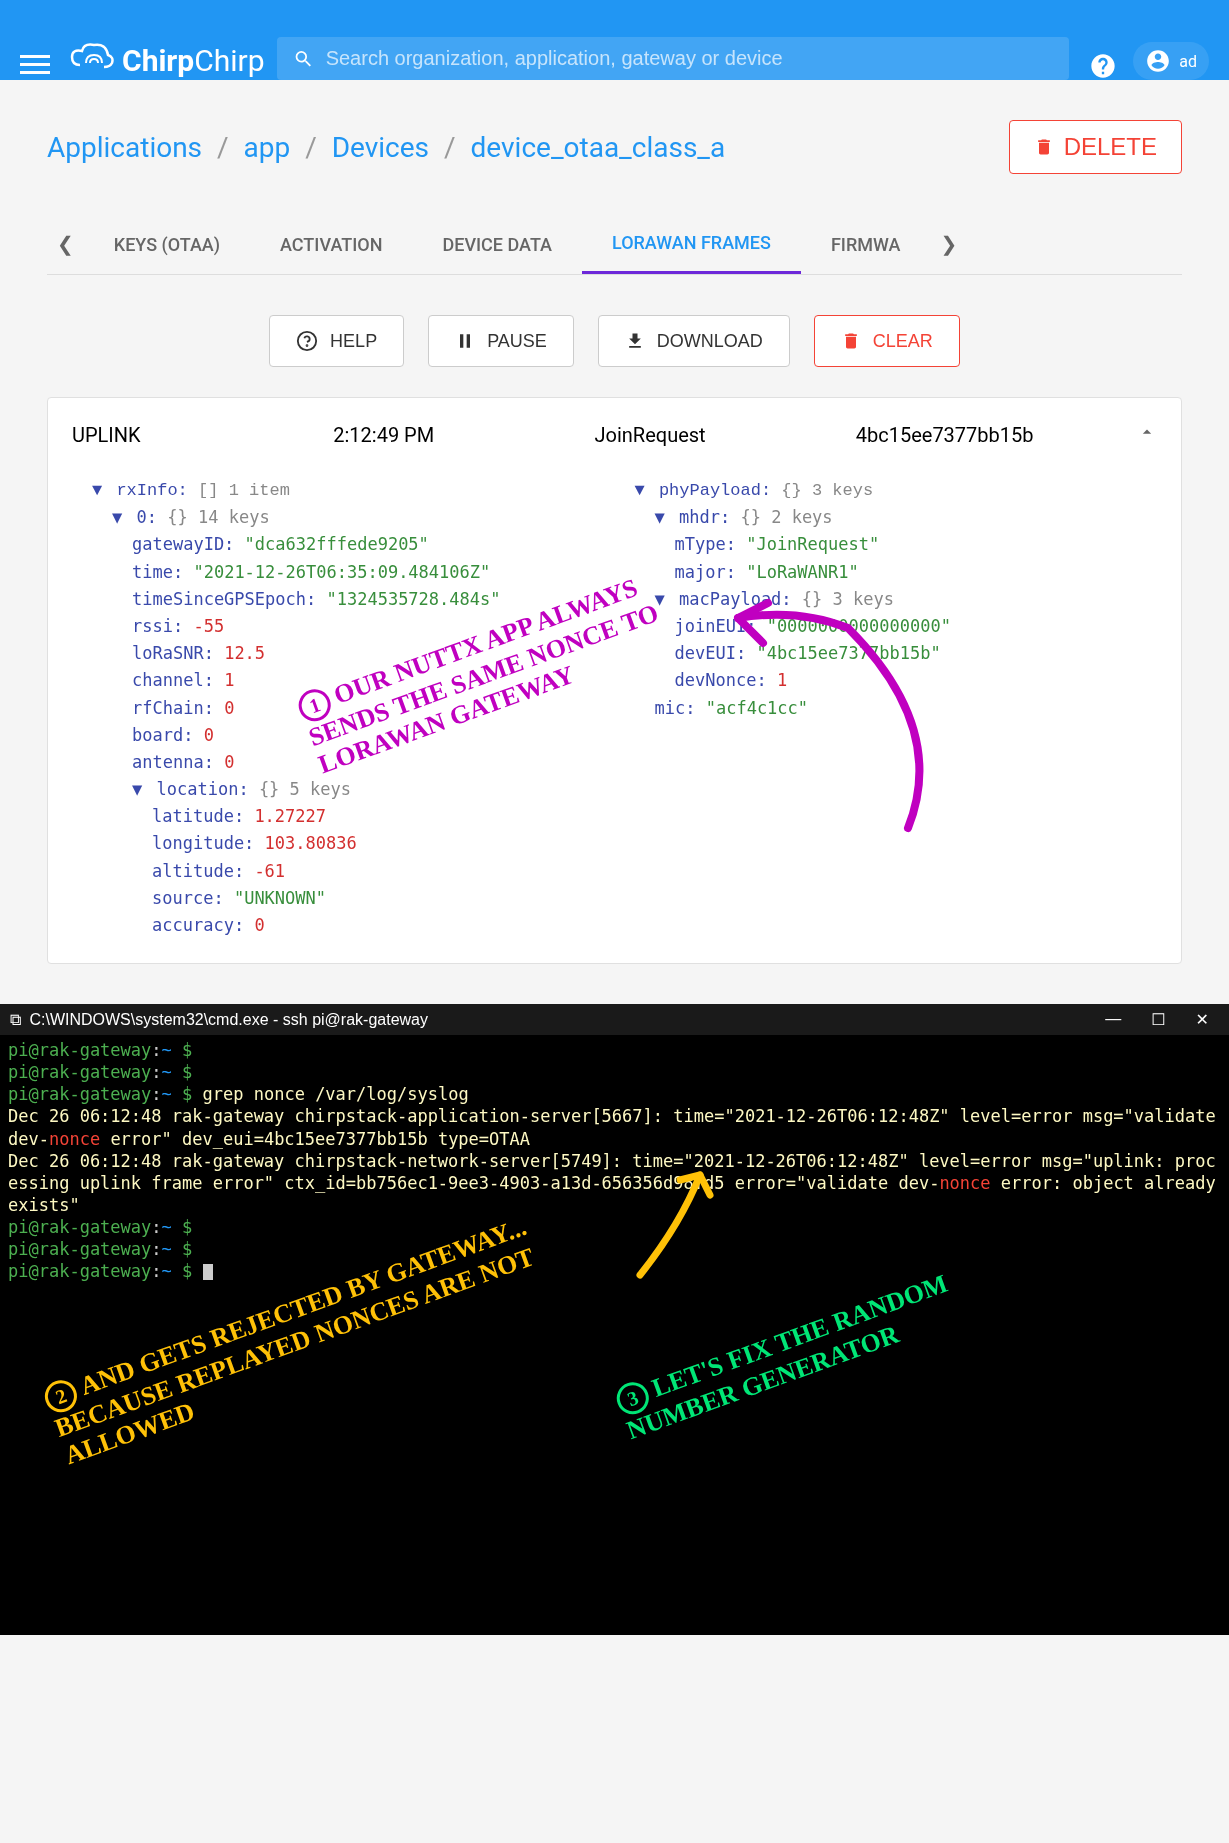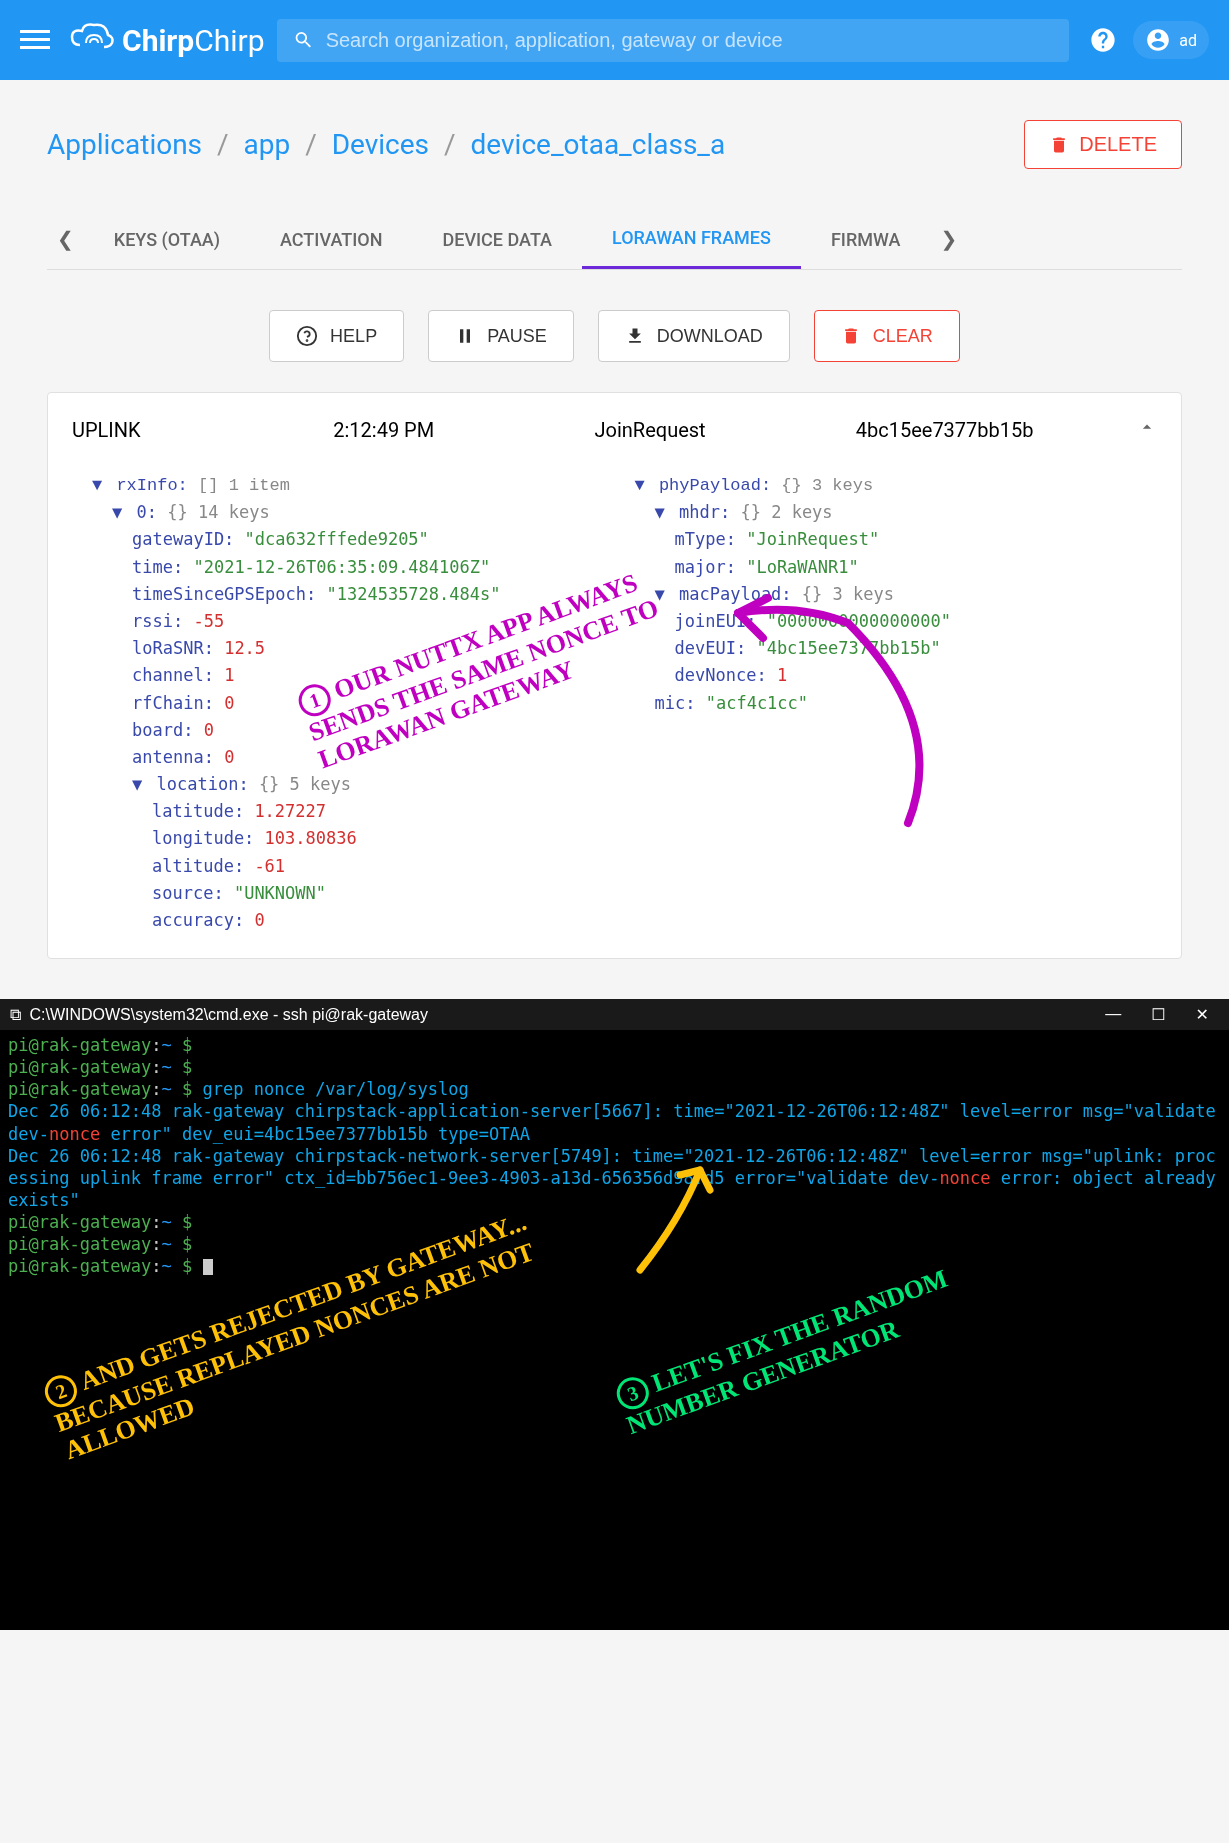--- a/index.html
+++ b/index.html
@@ -1,32 +1,32 @@
 <!DOCTYPE html>
 <html><head>
 <meta charset="utf-8">
 <style>
 * { box-sizing: border-box; margin: 0; padding: 0; }
 body { font-family: Roboto, Arial, sans-serif; background: #f5f5f5; width: 1229px; }
-.header { background: #2196f3; height: 80px; display: flex; align-items: center; padding: 0 20px; color: white; }
+.header { background: #2196f3; height: 80px; display: flex; align-items: flex-end; padding: 0 20px; color: white; }
 .hamburger { width: 30px; height: 30px; cursor: pointer; margin-right: 20px; }
 .hamburger div { height: 3px; background: white; margin: 5px 0; }
 .logo { display: flex; align-items: center; font-size: 30px; font-weight: 400; margin-right: 12px; }
 .logo-icon { margin-right: 8px; }
 .logo b { font-weight: 700; }
 .search-box { flex: 1; display: flex; align-items: center; background: rgba(255,255,255,0.15); border-radius: 4px; padding: 10px 16px; margin-right: 20px; }
 .search-box input { background: transparent; border: none; outline: none; color: white; font-size: 20px; width: 100%; margin-left: 12px; }
 .search-box input::placeholder { color: rgba(255,255,255,0.7); }
 .user-pill { background: rgba(255,255,255,0.1); border-radius: 20px; padding: 6px 12px; display: flex; align-items: center; margin-left: 16px; }
 .content { padding: 40px 47px; }
 .breadcrumb-row { display: flex; justify-content: space-between; align-items: center; margin-bottom: 40px; }
 .breadcrumb { font-size: 28px; color: #2196f3; }
 .breadcrumb a { color: #2196f3; text-decoration: none; }
 .breadcrumb .sep { color: #999; margin: 0 8px; }
-.delete-btn { border: 1px solid #f44336; color: #f44336; background: white; padding: 12px 24px; font-size: 20px; font-weight: 500; border-radius: 4px; display: flex; align-items: center; gap: 10px; cursor: pointer; }
+.delete-btn { border: 1px solid #f44336; color: #f44336; background: white; padding: 12px 24px; font-size: 24px; font-weight: 500; border-radius: 4px; display: flex; align-items: center; gap: 10px; cursor: pointer; }
 .tabs { display: flex; align-items: center; border-bottom: 1px solid #ddd; margin-bottom: 40px; }
 .tab-arrow { padding: 0 10px; color: #666; cursor: pointer; font-size: 20px; }
 .tab { padding: 18px 30px; color: #666; font-size: 18px; font-weight: 500; cursor: pointer; white-space: nowrap; }
 .tab.active { color: #2196f3; border-bottom: 3px solid #6d28d9; }
 .toolbar { display: flex; justify-content: center; gap: 24px; margin-bottom: 30px; }
 .tool-btn { border: 1px solid #ccc; background: white; padding: 14px 26px; font-size: 18px; font-weight: 500; border-radius: 4px; display: flex; align-items: center; gap: 12px; cursor: pointer; color: #333; }
 .tool-btn.clear { border-color: #f44336; color: #f44336; }
 .frame-panel { background: white; border: 1px solid #e0e0e0; border-radius: 4px; padding: 24px; }
 .frame-header { display: flex; align-items: center; font-size: 20px; cursor: pointer; }
 .frame-header > div { flex: 1; }
@@ -43,21 +43,21 @@
 .indent-3 { padding-left: 60px; }
 .indent-4 { padding-left: 80px; }
 .terminal-window { background: #000; color: #ccc; font-family: 'Consolas', 'Menlo', monospace; font-size: 17px; position: relative; }
 .terminal-titlebar { background: #1a1a1a; color: white; padding: 6px 10px; display: flex; align-items: center; font-family: 'Segoe UI', sans-serif; font-size: 16px; }
 .terminal-titlebar .title-text { flex: 1; }
 .win-btns { display: flex; gap: 30px; padding-right: 10px; }
 .terminal-body { padding: 4px 8px; min-height: 600px; line-height: 1.3; position: relative; }
 .term-prompt-user { color: #4caf50; }
 .term-prompt-path { color: #2196f3; }
 .term-prompt-dollar { color: #4caf50; }
-.term-text { color: #0ea5e9; }
+.term-text { color: #fef9c3; }
 .term-nonce { color: #f44336; }
 .term-line { white-space: pre-wrap; word-break: break-all; }
 .cursor-block { display: inline-block; width: 10px; height: 16px; background: #ccc; vertical-align: middle; }
 .annotation { position: absolute; font-family: 'Comic Sans MS', cursive; font-weight: bold; font-size: 26px; transform: rotate(-20deg); pointer-events: none; line-height: 1.1; }
 .ann1 { color: #c000c0; }
 .ann2 { color: #ffc107; }
 .ann3 { color: #00e676; }
 .circle-num { display: inline-block; border: 3px solid currentColor; border-radius: 50%; width: 32px; height: 32px; text-align: center; line-height: 26px; font-size: 20px; margin-right: 6px; }
 svg.arrow { position: absolute; pointer-events: none; }
 </style>

